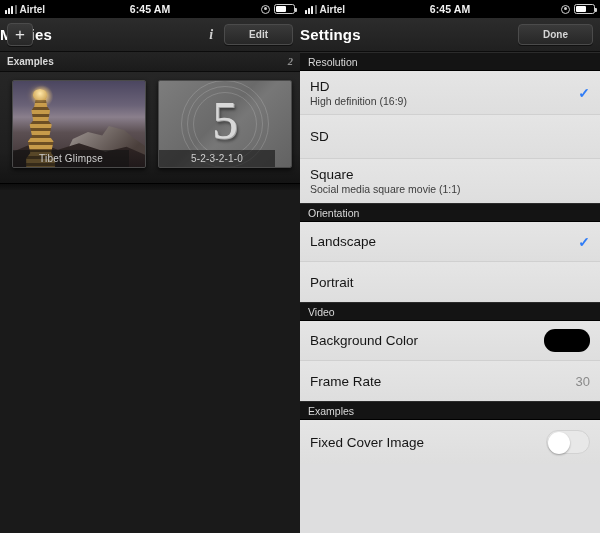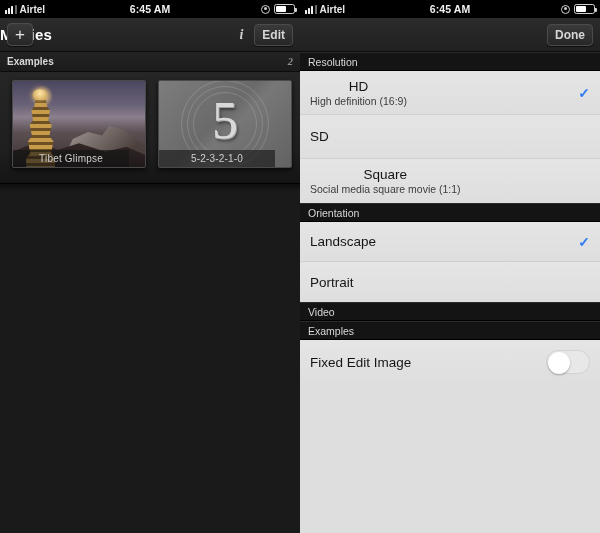--- a/index.html
+++ b/index.html
@@ -51,22 +51,22 @@
     display: flex; align-items: center; padding: 0 7px;
   }
   .nav-title {
     position: absolute; left: 0; right: 0; text-align: left;
     color: #fff; font-size: 15px; font-weight: bold; letter-spacing: .2px;
   }
   .nav-btn {
     position: relative; z-index: 2;
     background: linear-gradient(#3a3a3a, #272727);
     border: 1px solid #4b4b4b; border-radius: 4px;
-    color: #d6d6d6; font-size: 12px; font-weight: bold;
-    padding: 3px 7px; min-height: 21px;
+    color: #d6d6d6; font-size: 10px; font-weight: bold;
+    padding: 3px 24px; min-height: 21px;
     display: flex; align-items: center; justify-content: center;
     box-shadow: 0 1px 0 rgba(0,0,0,.5);
   }
   .nav-btn.plus { width: 26px; height: 23px; font-size: 17px; font-weight: 400;
                   color: #e6e6e6; padding: 0; line-height: 1; }
   .nav-right { margin-left: auto; display: flex; align-items: center; gap: 8px;
                position: relative; z-index: 2; }
   .info-i { color: #cfcfcf; font-size: 14px; font-style: italic;
             font-family: "Liberation Serif", serif; font-weight: bold; padding: 0 3px; }
 
@@ -145,21 +145,21 @@
   .row {
     position: relative; display: flex; align-items: center;
     padding: 0 10px; min-height: 40px;
     border-bottom: 1px solid #d0d0d0;
     background: linear-gradient(#e5e5e5, #dedede);
   }
   .row:last-child { border-bottom: none; }
   .row-stack { display: flex; flex-direction: column; justify-content: center; gap: 1px; }
   .row-title { font-size: 13.5px; color: #151515; }
   .row-sub   { font-size: 10.5px; color: #3c3c3c; }
-  .row-tall  { min-height: 44px; text-align: center; }
+  .row-tall  { min-height: 44px; }
   .row-value { margin-left: auto; color: #8a8a8a; font-size: 13px; }
   .check { margin-left: auto; color: #2f7cf6; font-size: 14px; font-weight: bold;
            line-height: 1; }
   .swatch { margin-left: auto; width: 46px; height: 23px; border-radius: 11px;
             background: #000; }
   .toggle { margin-left: auto; width: 44px; height: 24px; border-radius: 12px;
             background: #e8e8e8; border: 1px solid #d2d2d2; position: relative; }
   .toggle .knob { position: absolute; top: 1px; left: 1px; width: 22px; height: 22px;
             border-radius: 50%; background: #fff; box-shadow: 0 1px 2px rgba(0,0,0,.3); }
   .tail { background: #dededf; flex: 1; }
@@ -243,20 +243,21 @@
       <div class="sb-center">6:45 AM</div>
       <div class="sb-right">
         <span class="rotlock"></span>
         <span class="batt">
             <span style="width: 58%;"></span>
           </span>
       </div>
     </div>
 
     <div class="navbar">
+      <div class="nav-title">Settings</div>
       <div class="nav-right">
         <div class="nav-btn">Done</div>
       </div>
     </div>
 
     <div class="sec-header">Resolution</div>
     <div class="sec-body">
       <div class="row row-tall">
         <div class="row-stack">
           <span class="row-title">HD</span>
@@ -282,26 +283,36 @@
       <div class="row">
         <span class="row-title">Landscape</span>
         <span class="check" style="color: rgb(47, 124, 246);">✓</span>
       </div>
       <div class="row">
         <span class="row-title">Portrait</span>
       </div>
     </div>
 
     <div class="sec-header">Video</div>
+    <div class="sec-body">
+      <div class="row">
+        <span class="row-title">Background Color</span>
+        <span class="swatch" style="background: rgb(0, 0, 0);"></span>
+      </div>
+      <div class="row">
+        <span class="row-title">Frame Rate</span>
+        <span class="row-value">30</span>
+      </div>
+    </div>
 
     <div class="sec-header">Examples</div>
     <div class="sec-body">
       <div class="row row-tall">
         <div class="row-stack">
-          <span class="row-title">Fixed Edit Image</span>
+          <span class="row-title">Fixed Cover Image</span>
         </div>
         <span class="toggle">
           <span class="knob"></span>
         </span>
       </div>
     </div>
     <div class="tail"></div>
   </div>
 
 </div>

